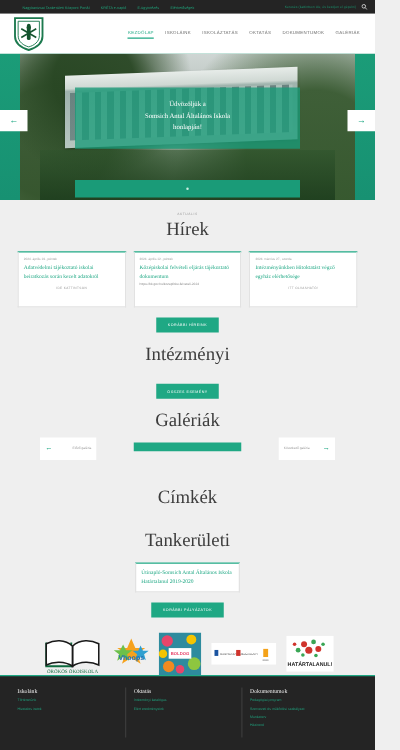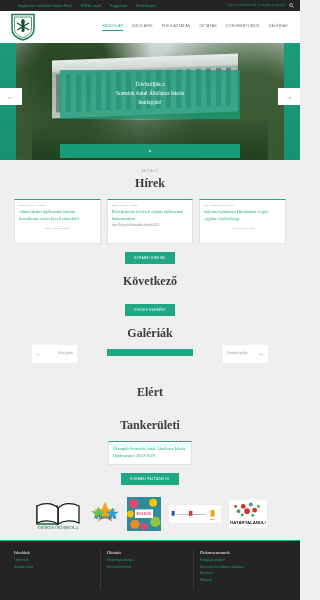--- a/index.html
+++ b/index.html
@@ -120,23 +120,23 @@
   .hero-arrow.right { right: 0; }
 
   
   .section { padding: 10px 14px 0; text-align: center; }
   .eyebrow {
     font-size: 2.6px; letter-spacing: .5px; color: #9b9b9b;
     text-transform: uppercase; margin-bottom: 3px;
   }
   .sec-title {
     font-family: "Liberation Serif", serif;
-    font-size: 12px;
+    font-size: 15px;
     color: #3d3d3d;
-    font-weight: bold;
+    font-weight: normal;
     margin-bottom: 8px;
   }
   .cards { display: flex; gap: 6px; justify-content: center; }
   .card {
     flex: 1 1 0;
     background: #fff;
     border: 1px solid #e2e2e2;
     border-top: 1.5px solid #1fa884;
     padding: 4px 4px 6px;
     text-align: left;
@@ -310,41 +310,41 @@
         <div class="card-title">Intézményünkben Hitoktatást végző egyház elérhetősége</div>
         <div class="card-excerpt"></div>
         <div class="card-more">ITT OLVASHATÓ!</div>
       </div>
 
     </div>
     <a href="#" class="btn">KORÁBBI HÍREINK</a>
   </div>
 
   <div class="section">
-    <h2 class="sec-title">Következő</h2>
+    <h2 class="sec-title">Intézményi</h2>
     <a href="#" class="btn" style="margin-top:0">ÖSSZES ESEMÉNY</a>
   </div>
 
   <div class="section">
     <h2 class="sec-title" style="margin-bottom:0">Galériák</h2>
     <div class="gal-wrap">
       <div class="gal-bar"></div>
       <div class="gal-nav prev">
         <span class="arw">←</span>
         <span class="lbl">Előző galéria</span>
       </div>
       <div class="gal-nav next">
         <span class="lbl">Következő galéria</span>
         <span class="arw">→</span>
       </div>
     </div>
   </div>
 
   <div class="section">
-    <h2 class="sec-title">Elért</h2>
+    <h2 class="sec-title">Címkék</h2>
   </div>
 
   <div class="section">
     <h2 class="sec-title">Tankerületi</h2>
     <div class="paly-card">
       <div class="card-title">Útinapló-Somsich Antal Általános Iskola Határtalanul 2019-2020</div>
     </div>
     <a href="#" class="btn">KORÁBBI PÁLYÁZATOK</a>
   </div>
 

